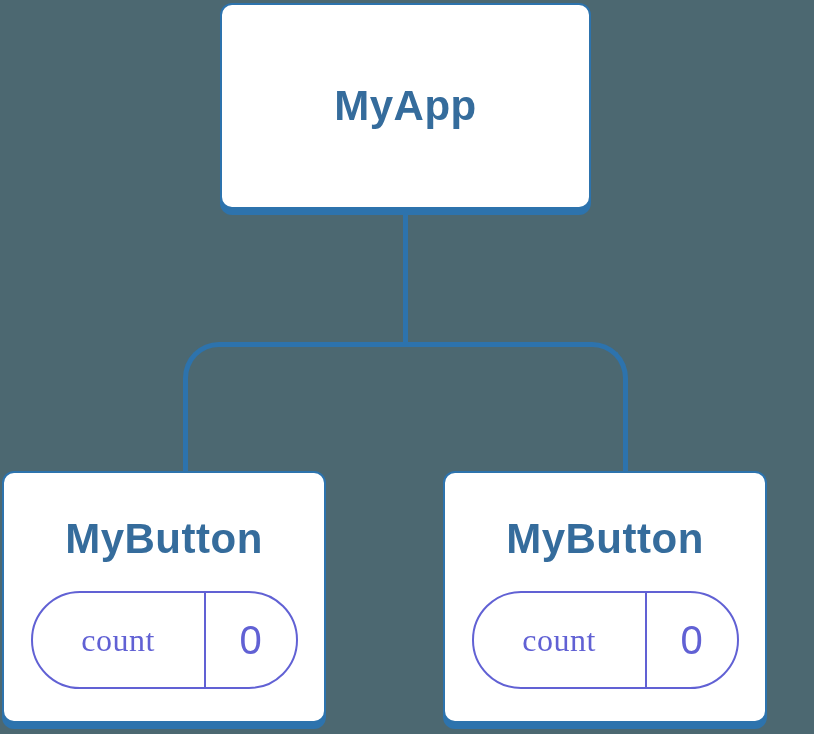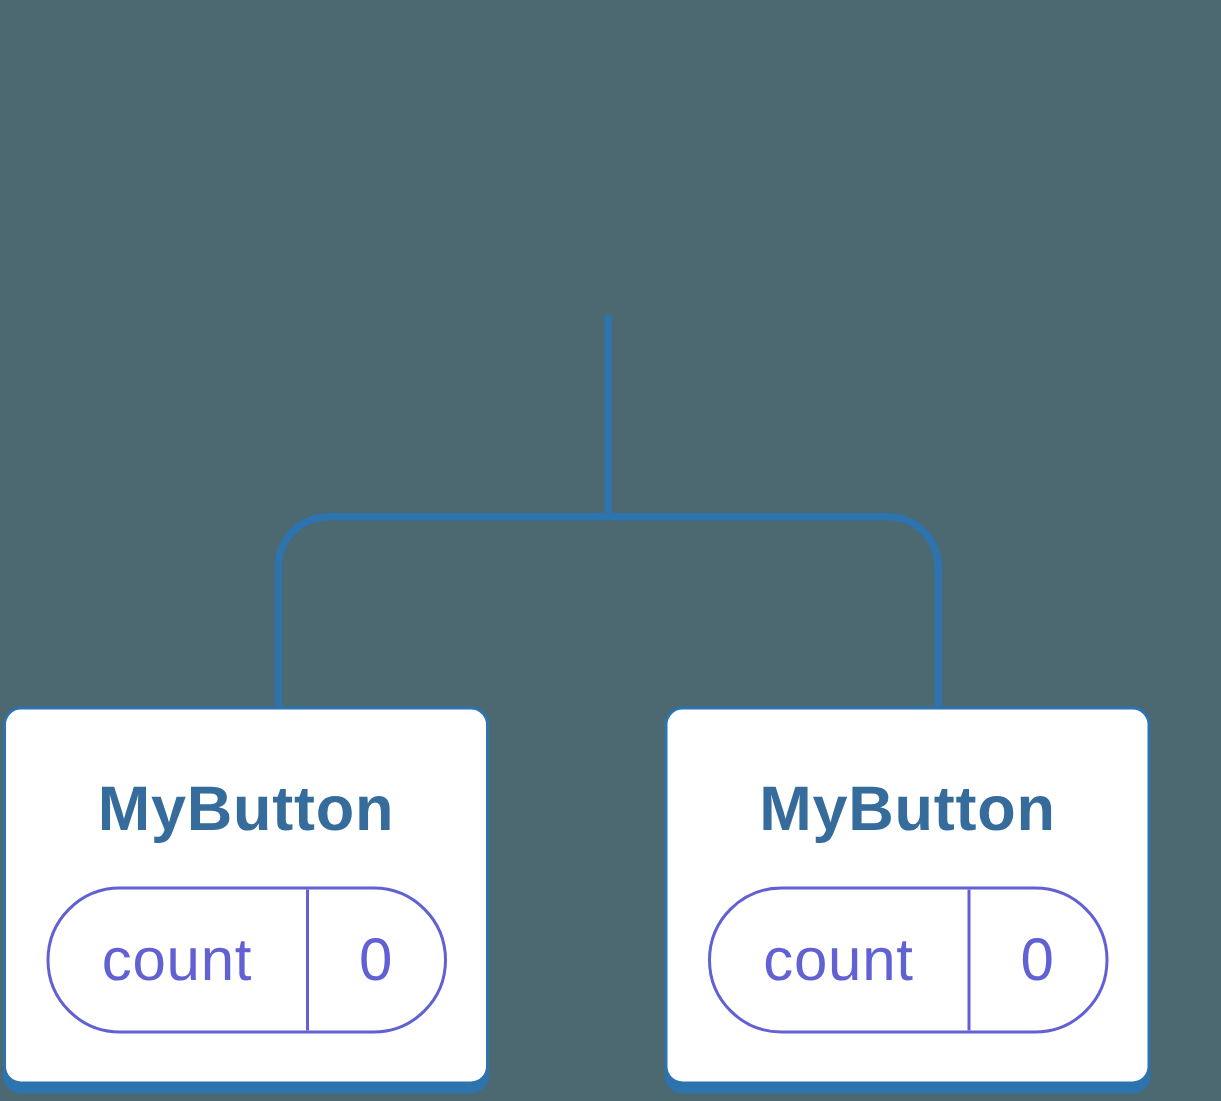--- a/index.html
+++ b/index.html
@@ -78,38 +78,42 @@
     border: 2px solid var(--state-accent);
     border-radius: 50px;
     display: flex;
     align-items: stretch;
     color: var(--state-accent);
     background: var(--node-fill);
   }
   .state-key {
     flex: 1;
     display: flex; align-items: center; justify-content: center;
-    font-size: 40px;
+    font-size: 32px;
     letter-spacing: 0.5px;
+    font-family: Liberation Serif, serif;
   }
   .state-divider {
     width: 2px;
     background: var(--state-accent);
   }
   .state-value {
     width: 90px;
     display: flex; align-items: center; justify-content: center;
     font-size: 40px;
   }
 </style>
 </head>
 <body>
 
 <div class="canvas">
 
+  <div class="node node-root">
+    <div class="node-title">MyApp</div>
+  </div>
 
   <div class="connector-stem"></div>
   <div class="connector-bracket"></div>
 
   <div class="node node-child node-child-left">
     <div class="node-title">MyButton</div>
     <div class="state-pill">
       <div class="state-key">count</div>
       <div class="state-divider"></div>
       <div class="state-value">0</div>

